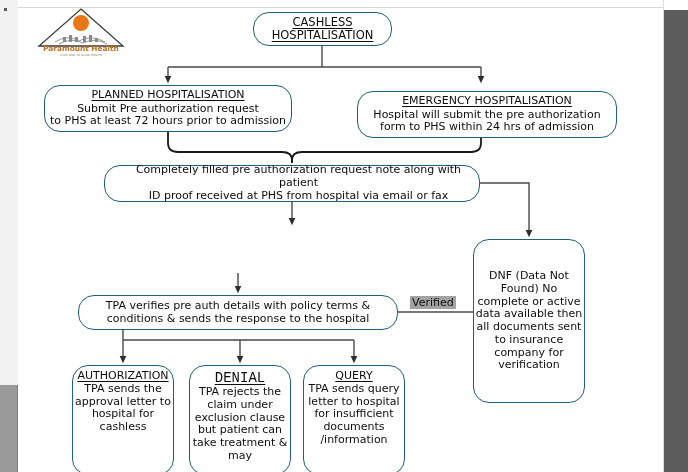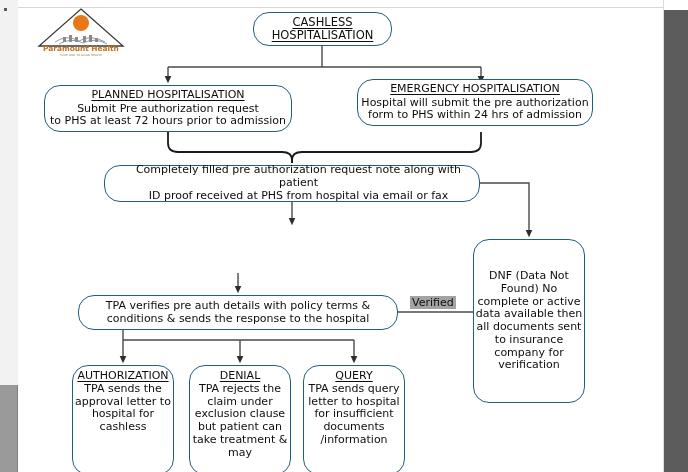--- a/index.html
+++ b/index.html
@@ -82,36 +82,36 @@
   }
   .box .bdy { white-space: pre-line; }
 
   
   #box-title      { left:253px; top:12px;  width:139px; height:34px; font-size:11.5px; }
   #box-title .hdr { font-size:11.5px; }
 
   #box-planned    { left:44px;  top:85px;  width:248px; height:47px; font-size:11px; }
   #box-planned .hdr { font-size:11px; margin-bottom:1px; }
 
-  #box-emergency  { left:357px; top:79px;  width:236px; height:47px; font-size:11px; }
+  #box-emergency  { left:357px; top:91px;  width:260px; height:47px; font-size:11px; }
   #box-emergency .hdr { font-size:11px; margin-bottom:1px; }
 
   #box-received   { left:104px; top:165px; width:376px; height:37px; font-size:11px;padding-left:13px; }
 
   #box-verify1    { left:78px;  top:227px; width:320px; height:46px; font-size:11px; }
 
   #box-verify2    { left:78px;  top:295px; width:320px; height:35px; font-size:11px; }
 
   #box-dnf        { left:473px; top:239px; width:112px; height:164px; font-size:11px; }
 
   #box-auth       { left:72px;  top:365px; width:102px; height:110px; font-size:11px; }
   #box-auth .hdr  { font-size:11px; }
 
   #box-denial     { left:189px; top:365px; width:102px; height:110px; font-size:11px; }
-  #box-denial .hdr{ font-size:11px; }
+  #box-denial .hdr{ font-size:14px;font-family:Liberation Mono, monospace; }
 
   #box-query      { left:303px; top:365px; width:102px; height:110px; font-size:11px; }
   #box-query .hdr { font-size:11px; }
 
   
   #box-auth, #box-denial, #box-query { justify-content: flex-start; padding-top:4px; overflow:hidden; }
 
   
   #wires { position:absolute; left:0; top:0; width:688px; height:472px; z-index:2; }
 

